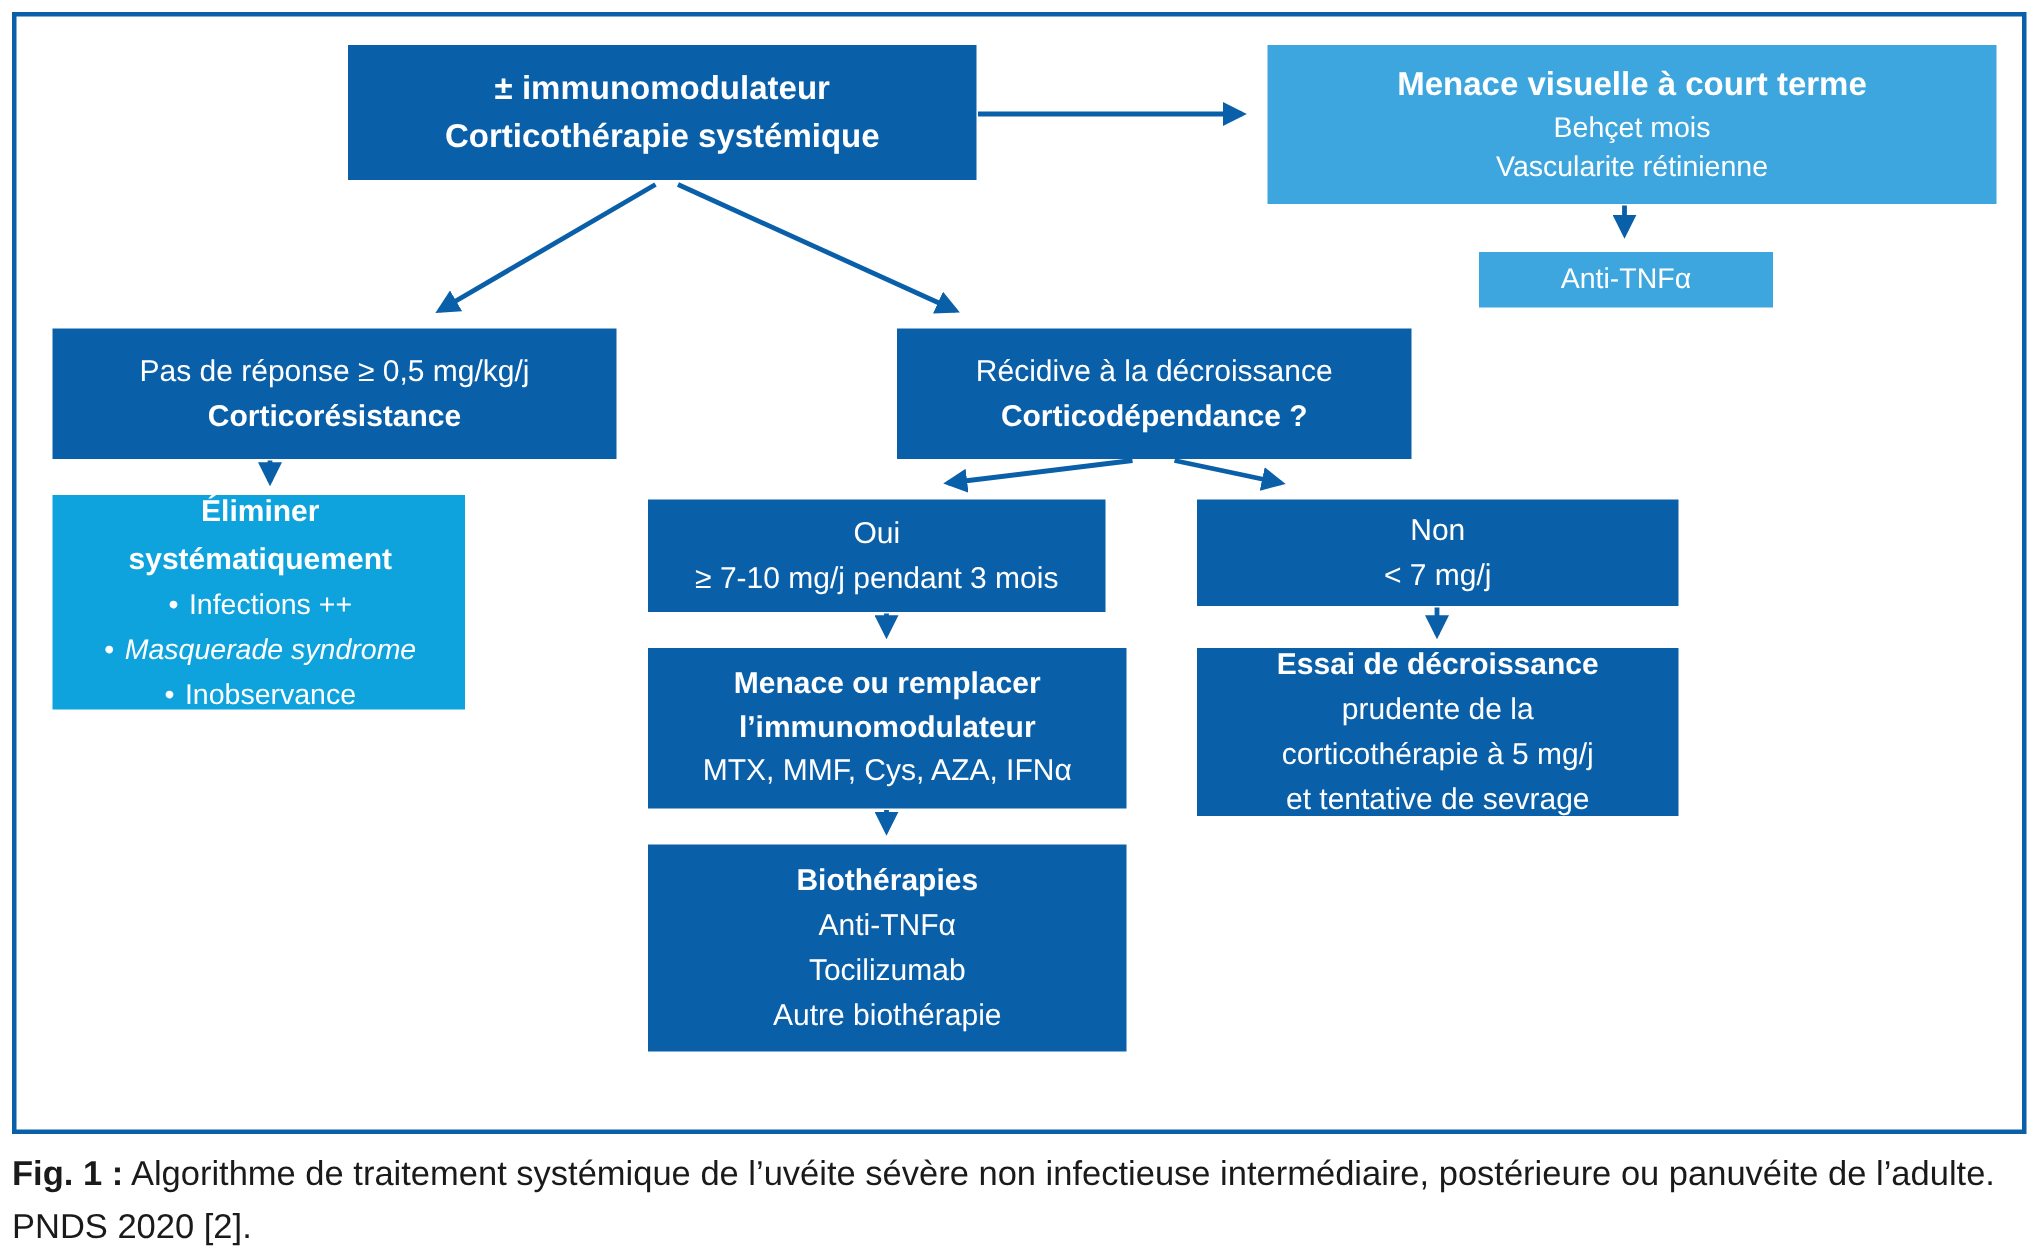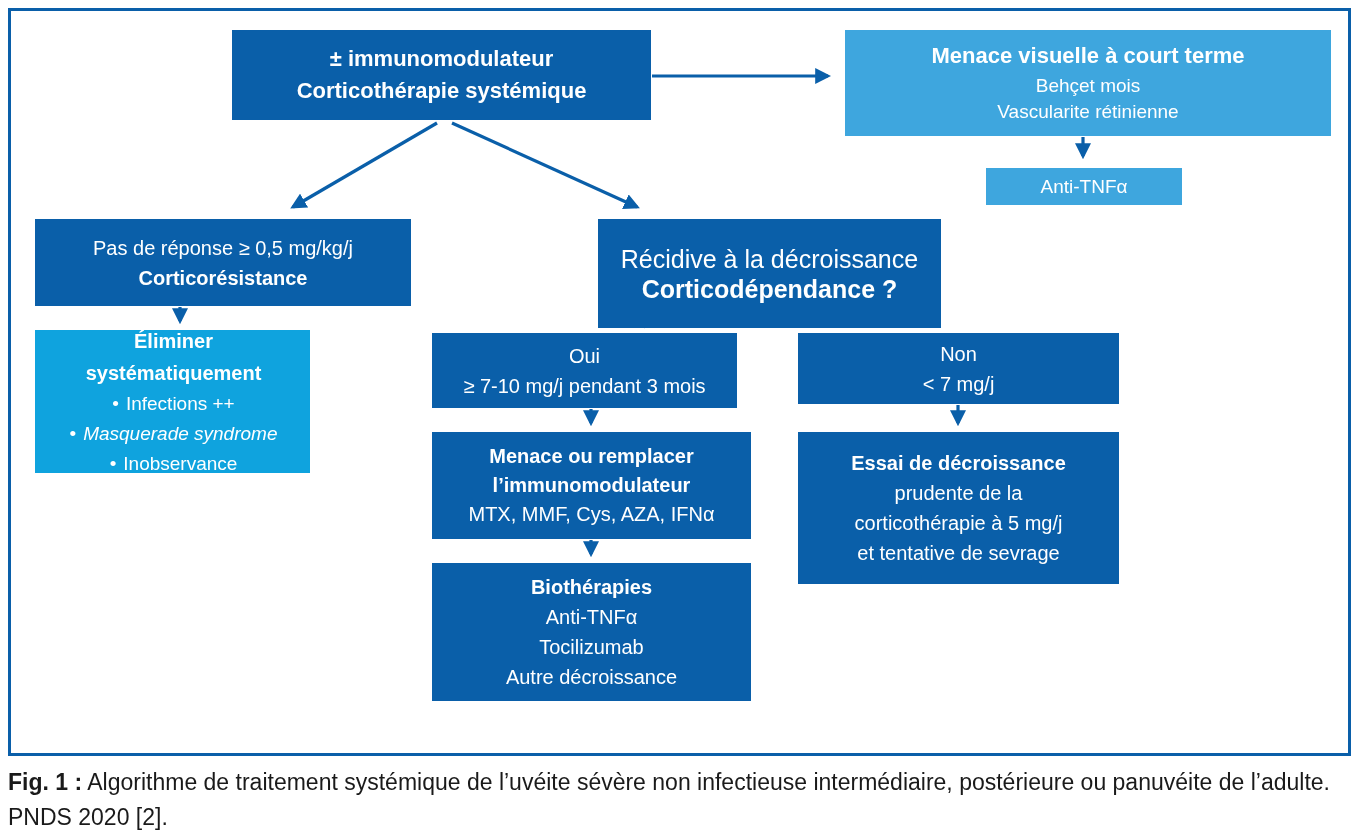--- a/index.html
+++ b/index.html
@@ -45,28 +45,28 @@
   .light { background: var(--light-blue, #3ea6de); }
   .cyan  { background: var(--cyan-blue, #0fa3de); }
   .b { font-weight: bold; }
   .i { font-style: italic; }
 
   #node-root         { left:232px; top:30px;  width:419px; height:90px;  font-size:22px; line-height:32px; font-weight:bold; }
   #node-menace       { left:845px; top:30px;  width:486px; height:106px; font-size:19px; line-height:26px; }
   #node-menace .title{ font-size:22px; line-height:30px; font-weight:bold; margin-bottom:2px; }
   #node-antitnf      { left:986px; top:168px; width:196px; height:37px;  font-size:19px; line-height:22px; }
   #node-noresponse   { left:35px;  top:219px; width:376px; height:87px;  font-size:20px; line-height:30px; }
-  #node-relapse      { left:598px; top:219px; width:343px; height:109px;  font-size:25px; line-height:30px; }
+  #node-relapse      { left:598px; top:219px; width:343px; height:87px;  font-size:20px; line-height:30px; }
   #node-eliminer     { left:35px;  top:330px; width:275px; height:143px; font-size:19px; line-height:30px;padding-left:12px; }
   #node-eliminer .title { font-size:20px; line-height:32px; font-weight:bold; }
   #node-oui          { left:432px; top:333px; width:305px; height:75px;  font-size:20px; line-height:30px; }
   #node-non          { left:798px; top:333px; width:321px; height:71px;  font-size:20px; line-height:30px; }
   #node-ajouter      { left:432px; top:432px; width:319px; height:107px; font-size:20px; line-height:29px; }
   #node-biotherapies { left:432px; top:563px; width:319px; height:138px; font-size:20px; line-height:30px; }
-  #node-essai        { left:798px; top:432px; width:321px; height:152px; font-size:20px; line-height:30px; }
+  #node-essai        { left:798px; top:432px; width:321px; height:112px; font-size:20px; line-height:30px; }
 
   .li .dot { margin-right: 7px; }
 
   #caption {
     position: absolute;
     left: 8px; top: 765px;
     width: 1345px;
     font-size: 23px;
     line-height: 35px;
     color: var(--caption-text, #1a1a1a);
@@ -148,21 +148,21 @@
   <div class="box dark" id="node-ajouter">
     <div class="b">Menace ou remplacer</div>
     <div class="b">l’immunomodulateur</div>
     <div>MTX, MMF, Cys, AZA, IFNα</div>
   </div>
 
   <div class="box dark" id="node-biotherapies">
     <div class="b">Biothérapies</div>
     <div>Anti-TNFα</div>
     <div>Tocilizumab</div>
-    <div>Autre décroissance</div>
+    <div>Autre biothérapie</div>
   </div>
 
   <div class="box dark" id="node-essai">
     <div class="b">Essai de décroissance</div>
     <div>prudente de la</div>
     <div>corticothérapie à 5 mg/j</div>
     <div>et tentative de sevrage</div>
   </div>
 
   <div id="caption">

